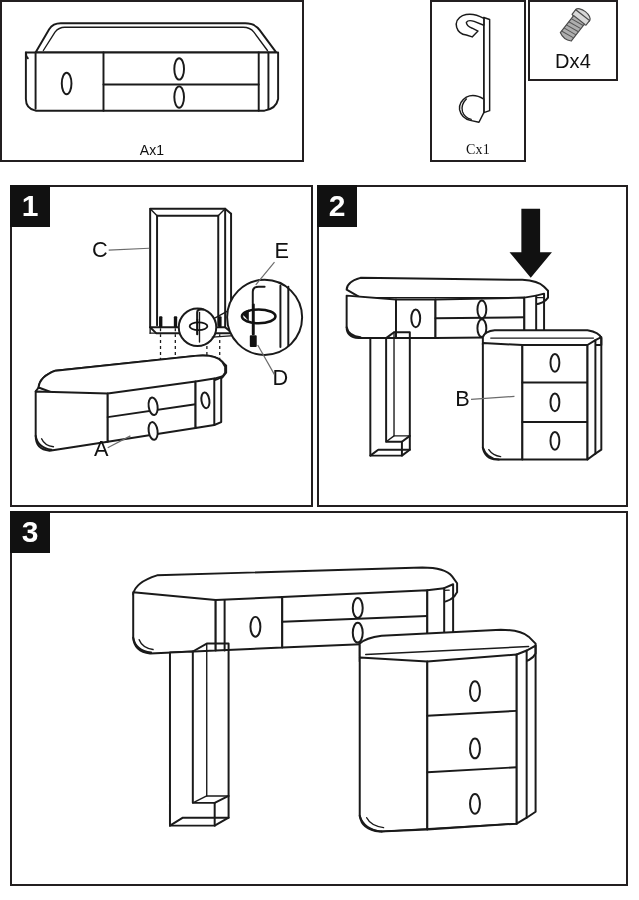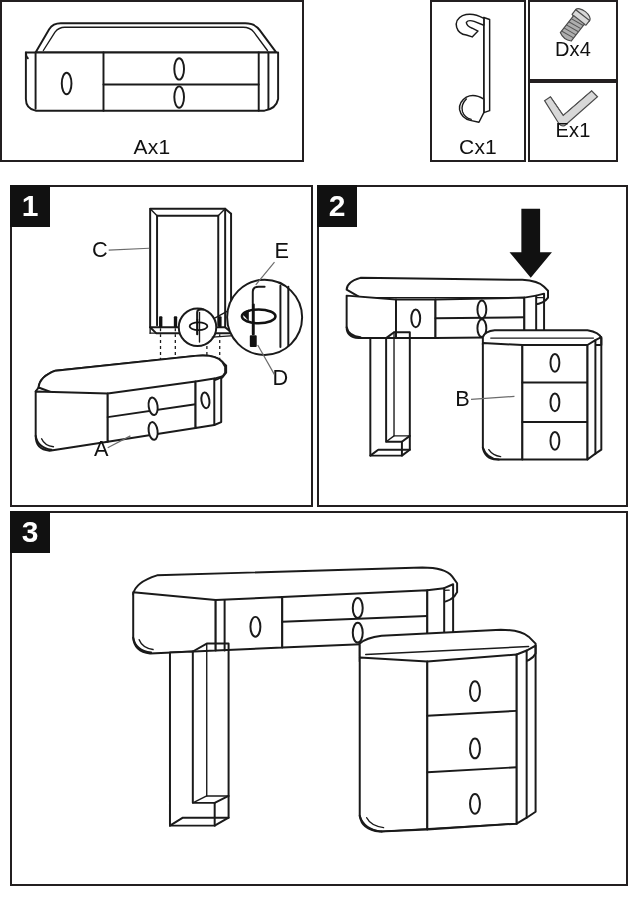--- a/index.html
+++ b/index.html
@@ -14,30 +14,30 @@
   .sheet{position:absolute;left:0;top:0;width:639px;height:900px;}
 
   
   .panel{position:absolute;border:2px solid #231f20;background:#fff;box-sizing:border-box;}
 
   
   #parts-panel{left:10px;top:13px;width:618px;height:162px;border:0;}
   .parts-cell{position:absolute;border:2px solid #231f20;background:#fff;box-sizing:border-box;}
   #cell-a{left:0;top:0;width:304px;height:162px;}
   #cell-b{left:306px;top:0;width:122px;height:162px;}
-  #cell-c{left:430px;top:0;width:96px;height:162px;}
+  #cell-c{left:430px;top:0;width:96px;height:162px;font-family:Liberation Serif, serif;}
   #cell-d{left:528px;top:0;width:90px;height:81px;}
   #cell-e{left:528px;top:81px;width:90px;height:81px;}
 
   .part-label{
     position:absolute;left:0;right:0;bottom:3px;
-    text-align:center;font-size:21px;letter-spacing:.2px;
+    text-align:center;font-size:14px;letter-spacing:.2px;
     color:#111;line-height:1;
   }
-  #cell-d .part-label,#cell-e .part-label{font-size:20px;bottom:20px;}
+  #cell-d .part-label,#cell-e .part-label{font-size:20px;bottom:8px;}
   .part-art{position:absolute;left:0;top:0;right:0;bottom:28px;}
   .part-art svg{display:block;width:100%;height:100%;}
 
   
   #step1-panel{left:10px;top:185px;width:303px;height:322px;}
   #step2-panel{left:317px;top:185px;width:311px;height:322px;}
   #step3-panel{left:10px;top:511px;width:618px;height:375px;}
 
   .step-badge{
     position:absolute;left:-2px;top:-2px;
@@ -129,29 +129,20 @@
               <path d="M36 28 L50 26"></path>
                 <path d="M36 32 L50 30"></path>
               <path d="M36 36 L50 34"></path>
             </g>
           </g>
         </svg>
       </div>
       <div class="part-label">Dx4</div>
     </div>
 
-    <div class="parts-cell" id="cell-e">
-      <div class="part-art" style="bottom:26px;">
-        <svg viewBox="0 0 86 52" preserveAspectRatio="xMidYMid meet">
-          <path class="metal-l" d="M14 18 L20 14 L33 33 L62 8 L68 14 L35 43 Q32 45 29 42 Z"></path>
-          <path class="ln-hair" d="M20 14 L33 33 L62 8"></path>
-        </svg>
-      </div>
-      <div class="part-label">Ex1</div>
-    </div>
   </div>
 
   <div class="panel" id="step1-panel">
     <div class="step-badge">1</div>
     <div class="step-art">
       <svg viewBox="0 0 303 322" preserveAspectRatio="none">
 
         <g>
 
           <path class="face" d="M140 22 L216 22 L216 142 L140 142 Z"></path>

